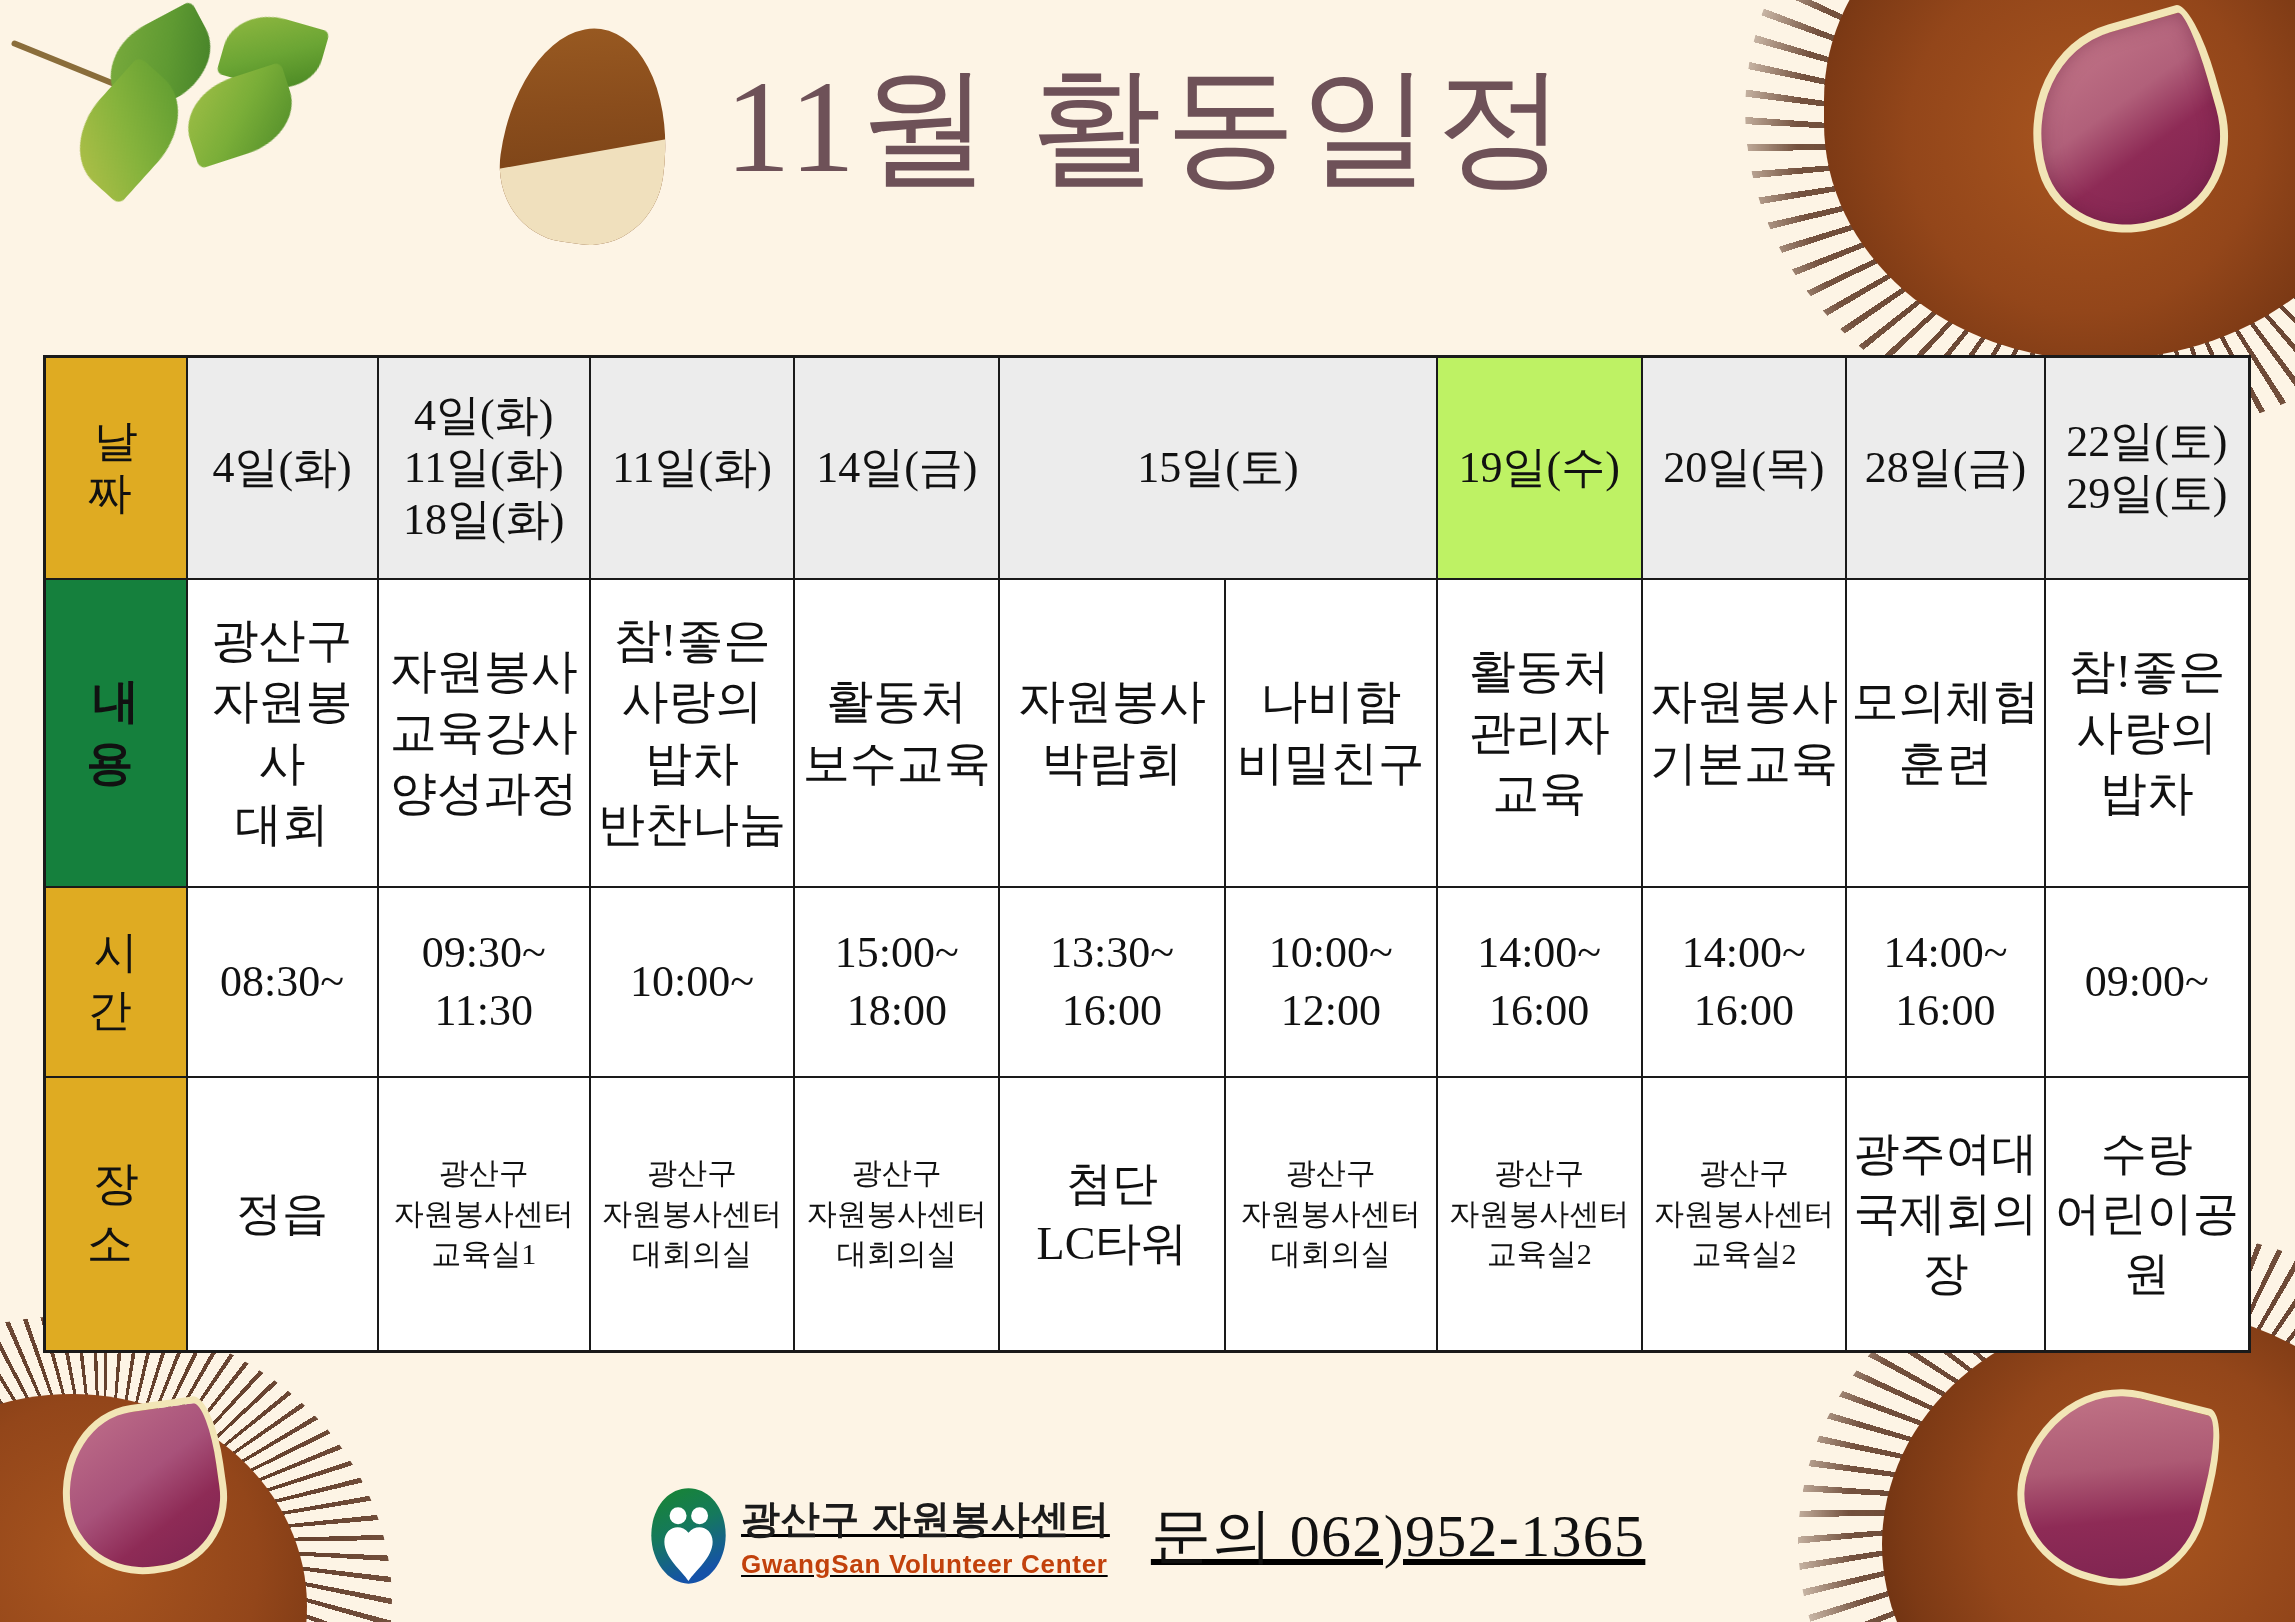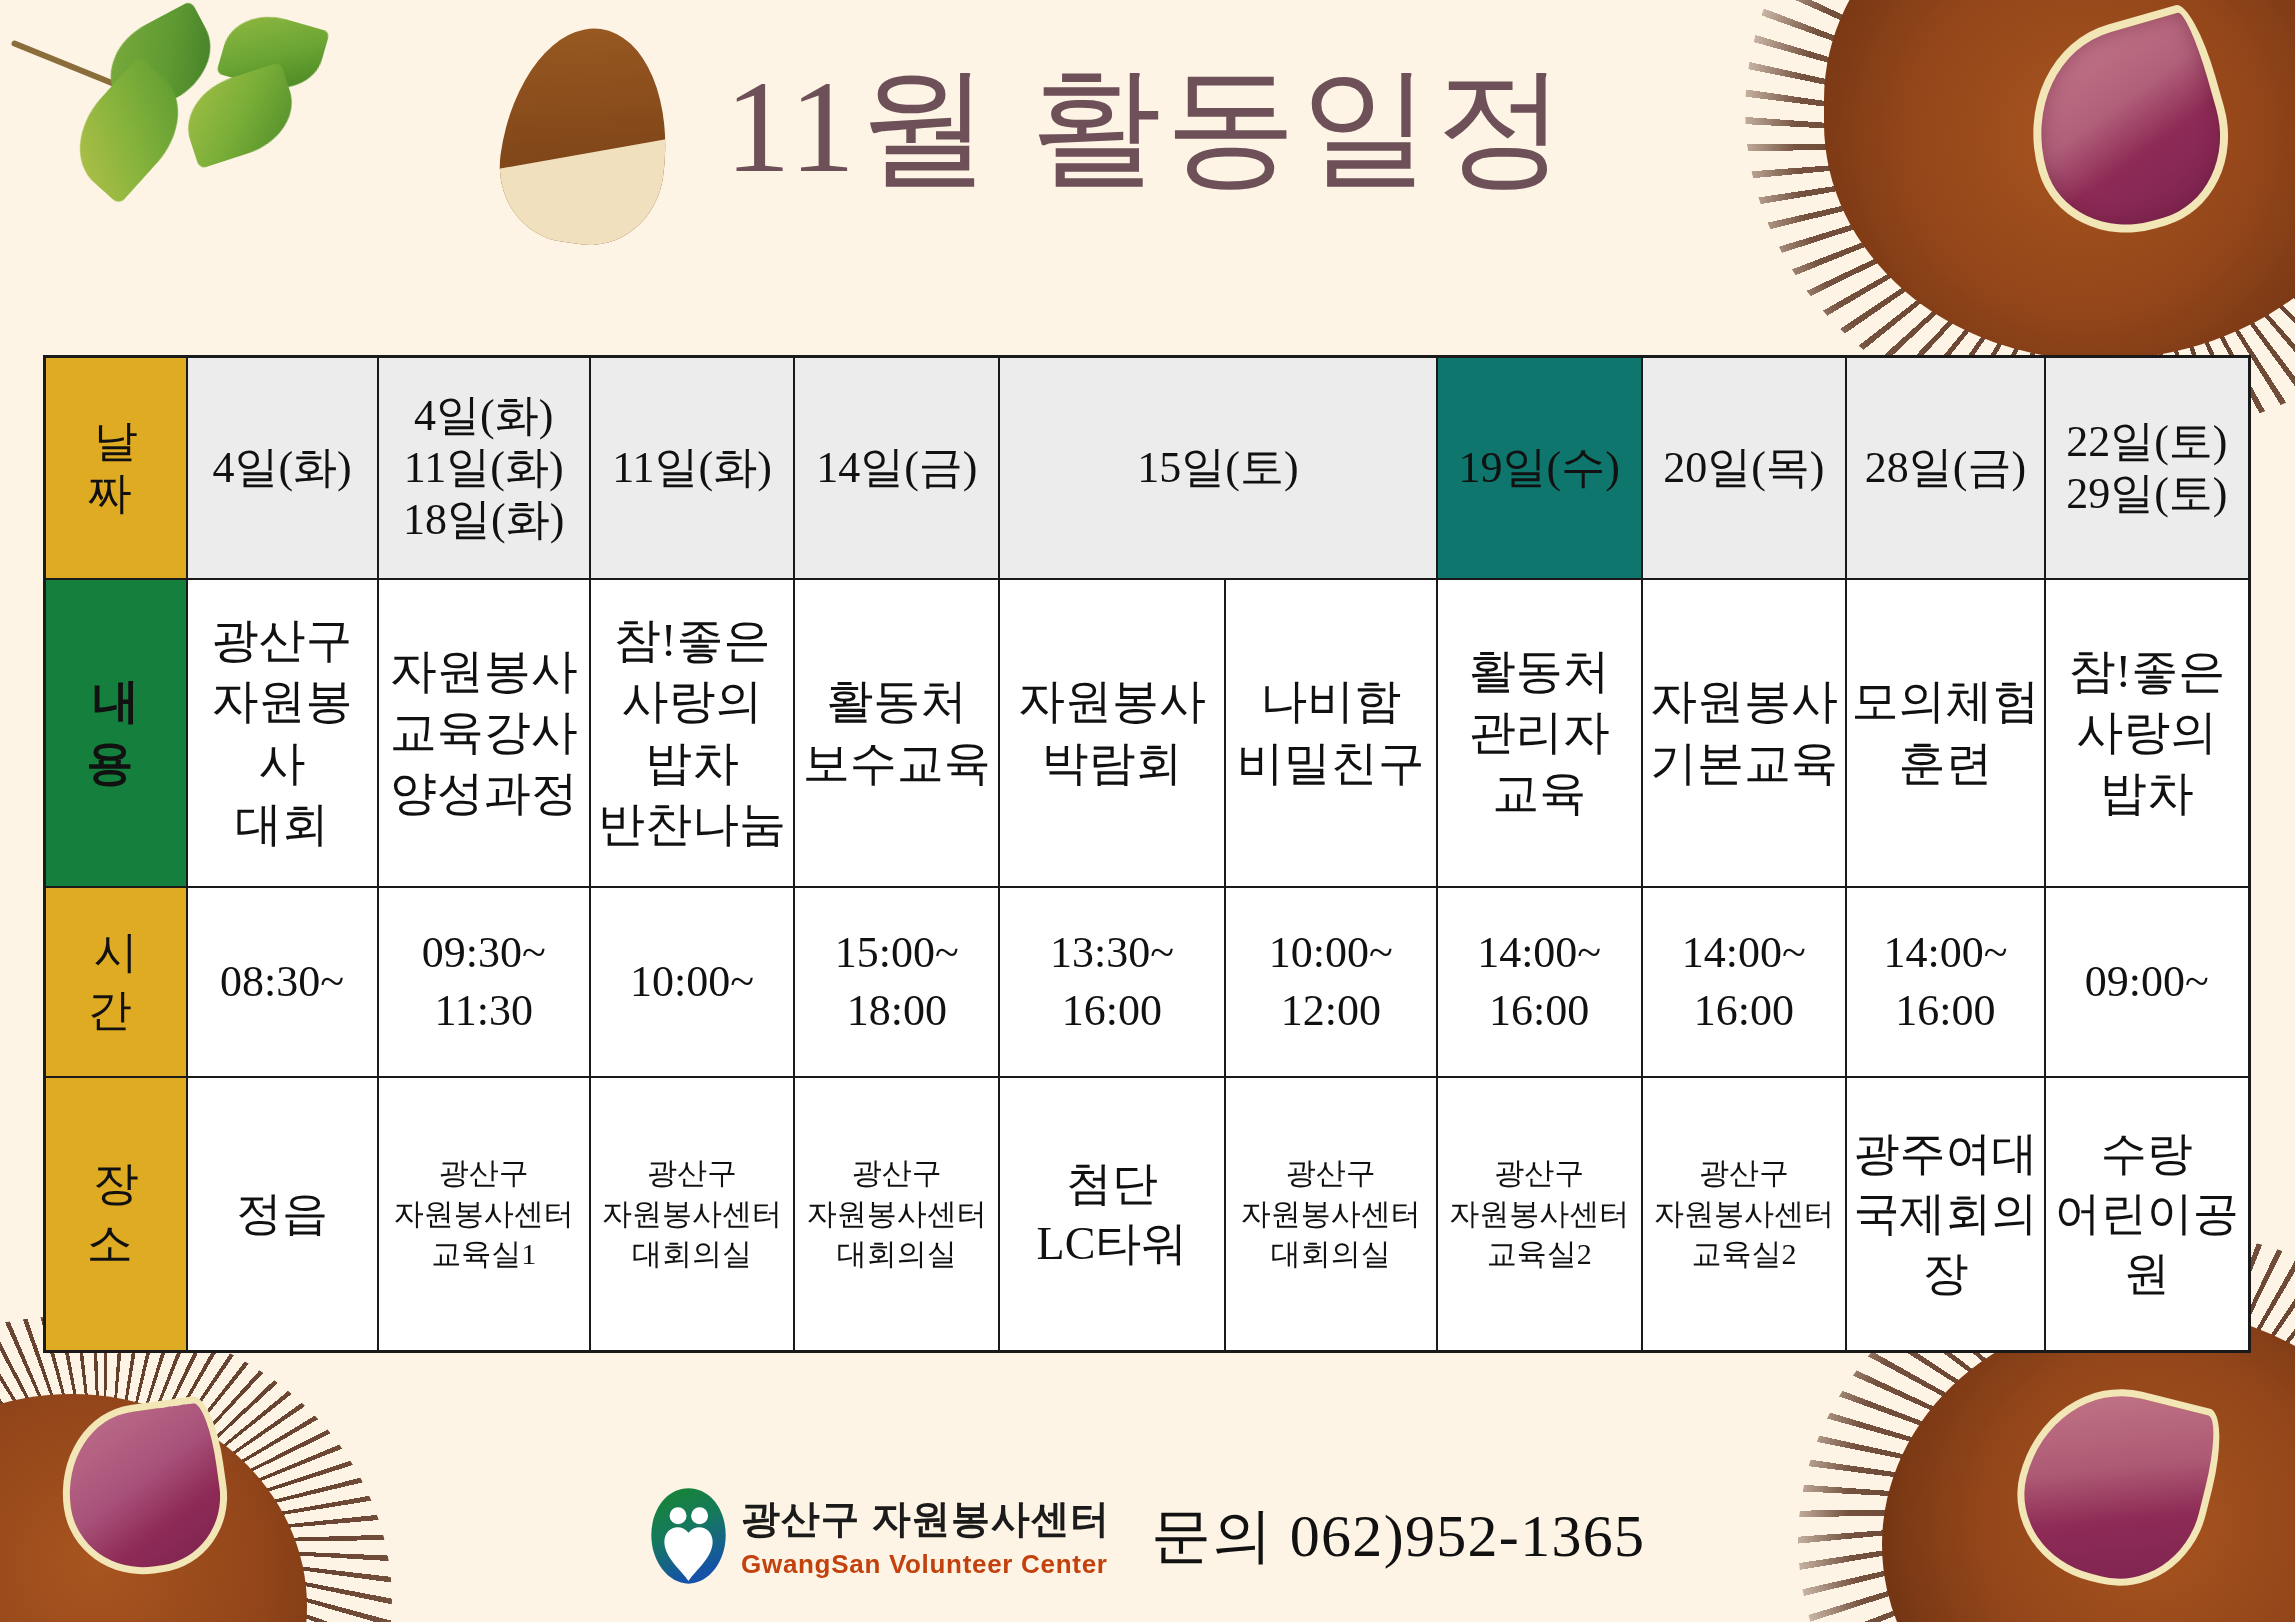--- a/index.html
+++ b/index.html
@@ -201,20 +201,21 @@
   col.c9  { width: 190px; }
   col.c10 { width: 196px; }
 
   
   .footer {
     position: absolute;
     bottom: 38px; left: 0; width: 100%;
     display: flex; align-items: center; justify-content: center;
     gap: 41px;
     z-index: 6;
+    text-decoration: underline;
   }
   .logo-block { display: flex; align-items: center; gap: 14.4px; }
   .logo-mark { width: 77px; height: 98px; position: relative; }
   .logo-text { display: flex; flex-direction: column; gap: 3.9px; }
   .logo-kr {
     font-family: "Liberation Sans", sans-serif;
     font-size: 39px; font-weight: 700; color: #1b1b1b; letter-spacing: 0.7px;
     white-space: nowrap;
   }
   .logo-en {
@@ -284,21 +285,21 @@
           </td>
           <td style="background: rgb(236, 236, 236);">
             <div>11일(화)</div>
           </td>
           <td style="background: rgb(236, 236, 236);">
             <div>14일(금)</div>
           </td>
           <td colspan="2" style="background: rgb(236, 236, 236);">
             <div>15일(토)</div>
           </td>
-          <td style="background: #0f766e; margin-left: 28px;">
+          <td style="background: #bef264; margin-left: 28px;">
             <div>19일(수)</div>
           </td>
           <td style="background: rgb(236, 236, 236);">
             <div>20일(목)</div>
           </td>
           <td style="background: rgb(236, 236, 236);">
             <div>28일(금)</div>
           </td>
           <td style="background: rgb(236, 236, 236);">
             <div>22일(토)</div>

